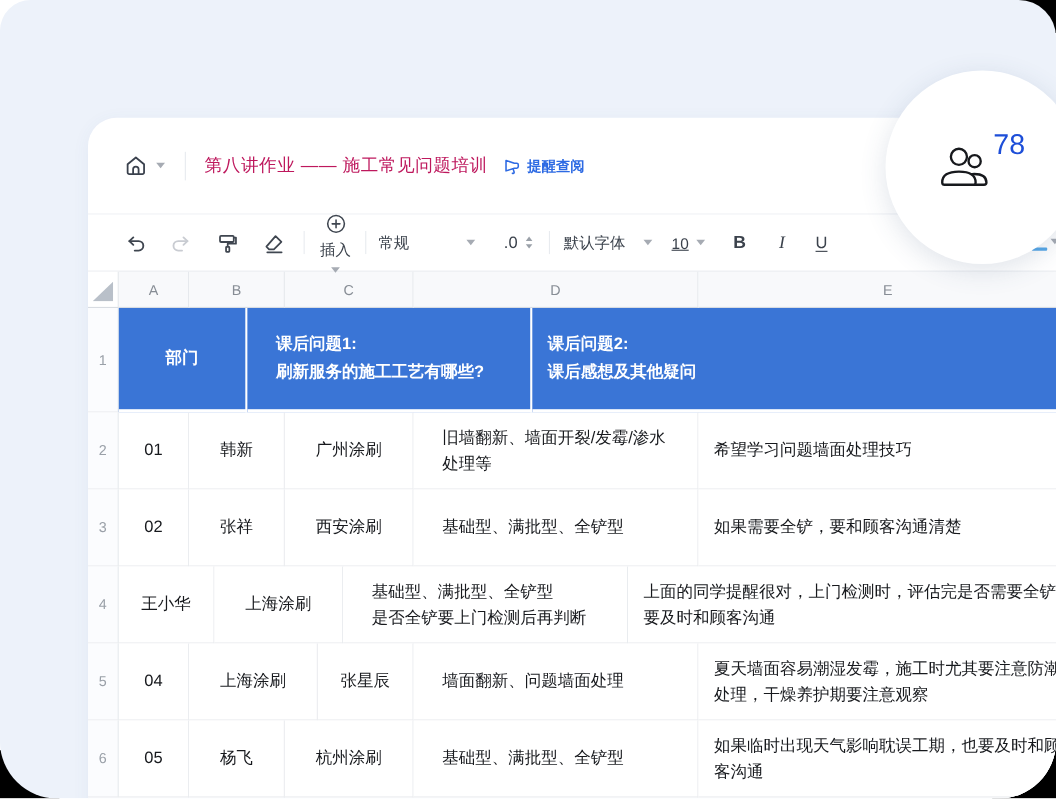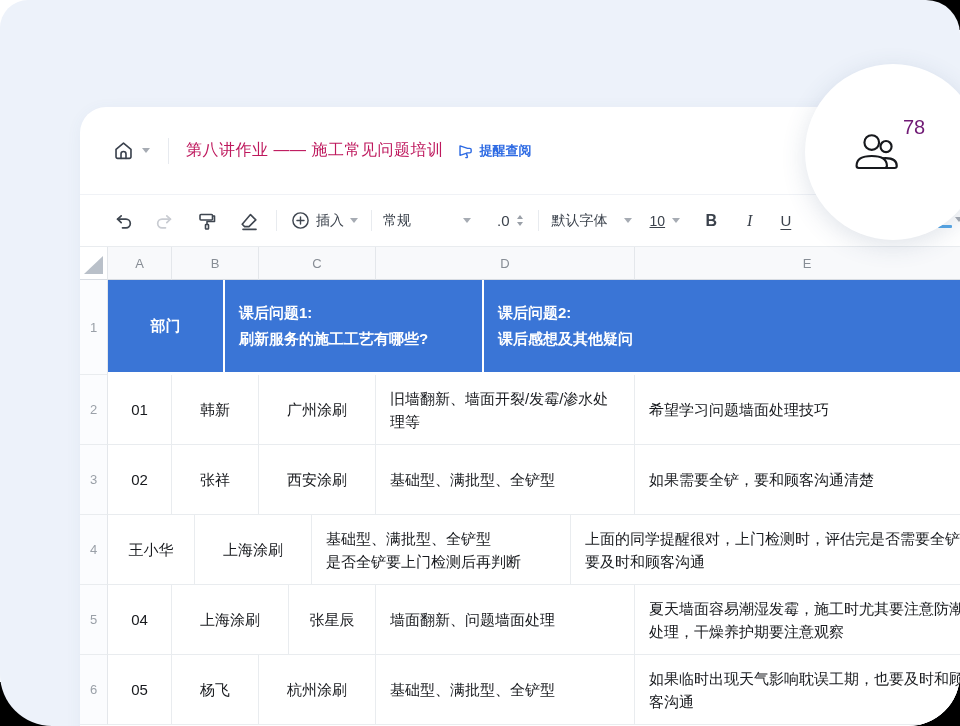--- a/index.html
+++ b/index.html
@@ -22,21 +22,21 @@
   .doc-title{font-size:16px;color:#be185d;font-weight:400;letter-spacing:.5px;white-space:nowrap;}
   .notify-link{display:flex;align-items:center;gap:5px;margin-left:14px;cursor:pointer;}
   .notify-link span{font-size:13px;font-weight:700;color:#2d6ae3;}
 
   
   .toolbar{position:relative;height:52px;display:flex;align-items:center;padding-left:33px;
            border-bottom:1px solid #e9ecef;box-sizing:border-box;color:#3b424c;}
   .tb-icon{display:flex;align-items:center;justify-content:center;cursor:pointer;}
   .tb-divider{width:1px;height:21px;background:#e8ebef;}
   .tb-text{font-size:14px;color:#3b424c;}
-  .insert-btn{display:flex;align-items:center;gap:6px;cursor:pointer;}
+  .insert-btn{display:flex;align-items:center;gap:6px;cursor:pointer;flex-direction:column;}
   .select{display:flex;align-items:center;justify-content:space-between;cursor:pointer;}
   .sel-normal{width:88px;}
   .sel-font{width:80px;}
   .sel-size{width:30px;text-decoration:underline;}
   .decimal{display:flex;align-items:center;gap:7px;cursor:pointer;}
   .spinner{display:flex;flex-direction:column;gap:3px;}
   .spin-up{width:0;height:0;border-left:3.5px solid transparent;border-right:3.5px solid transparent;border-bottom:4.5px solid #9aa0a8;}
   .spin-down{width:0;height:0;border-left:3.5px solid transparent;border-right:3.5px solid transparent;border-top:4.5px solid #9aa0a8;}
   .b-btn{font-size:16px;font-weight:700;cursor:pointer;}
   .i-btn{font-size:16px;font-style:italic;font-family:"Liberation Serif","DejaVu Serif",serif;cursor:pointer;}
@@ -54,30 +54,30 @@
   .col-letter{background:#f8f9fb;border-right:1px solid #e4e7eb;border-bottom:1px solid #d8dce2;box-sizing:border-box;
               display:flex;align-items:center;justify-content:center;font-size:13px;color:#878d95;cursor:pointer;}
   .row{display:flex;}
   .numcell{width:28px;box-sizing:border-box;background:#fbfcfe;border-right:1px solid #e4e7eb;border-bottom:1px solid #e9ecef;
            display:flex;align-items:center;justify-content:center;font-size:13px;color:#9aa0a8;cursor:pointer;}
   .cell{box-sizing:border-box;border-right:1px solid #e9ecef;border-bottom:1px solid #e9ecef;background:#fff;
         display:flex;align-items:center;white-space:pre-line;line-height:23px;cursor:cell;}
   .c0{width:64px;justify-content:center;}
   .c1{width:87px;justify-content:center;}
   .c2{width:117px;justify-content:center;}
-  .c3{width:259px;padding:0 14px;}
+  .c3{width:259px;padding:0 26px;}
   .c4{flex:1;padding:0 14px;}
   .header-row .cell{background:#3a75d6;color:#fff;font-weight:700;border-right:2px solid #fff;border-bottom:3px solid #fff;line-height:26px;}
   .header-row{height:95px;}
   .data-row{height:70px;}
 
   
   .collab-circle{position:absolute;left:805px;top:64px;width:176px;height:176px;border-radius:50%;background:#fff;
                  box-shadow:0 6px 24px rgba(60,85,125,.16);z-index:5;cursor:pointer;}
-  .collab-count{position:absolute;left:98px;top:52px;font-size:20px;color:#701a75;}
+  .collab-count{position:absolute;left:98px;top:52px;font-size:26px;color:#1d4ed8;}
 </style>
 </head>
 <body>
 
 <div class="stage">
   <div class="corner-black corner-tr"></div>
   <div class="corner-black corner-bl"></div>
   <div class="corner-black corner-br"></div>
 
   <div class="screen">

